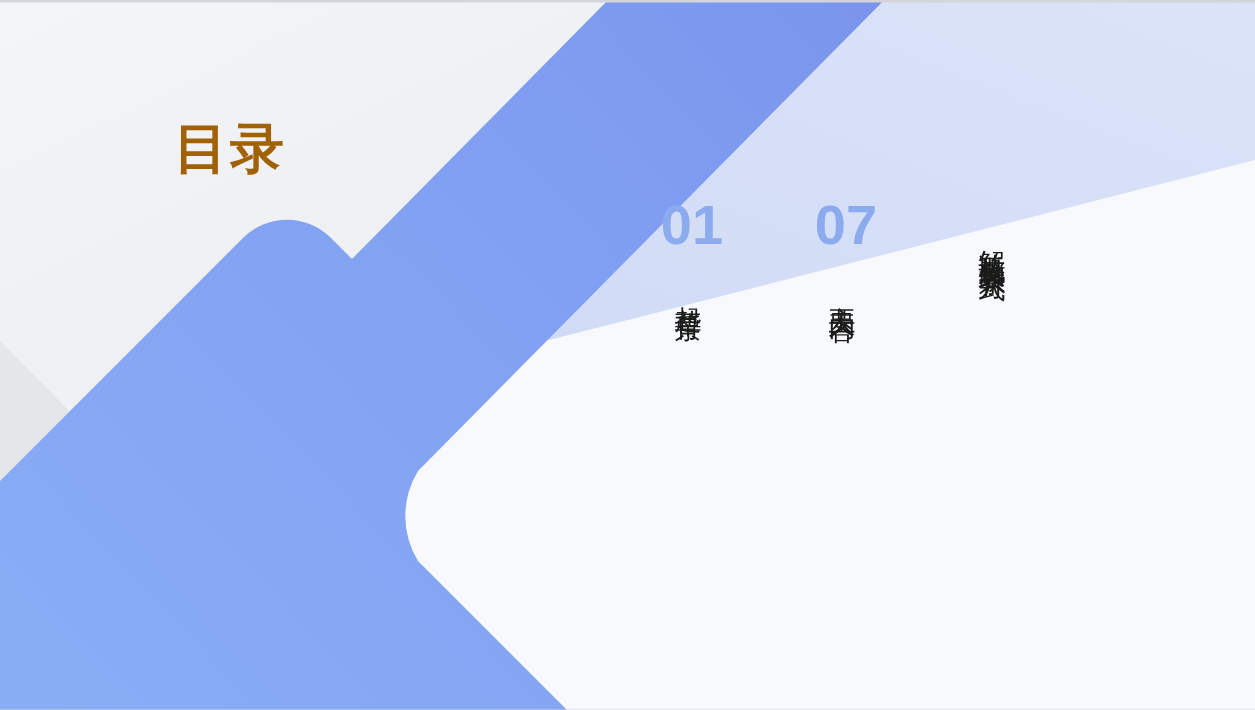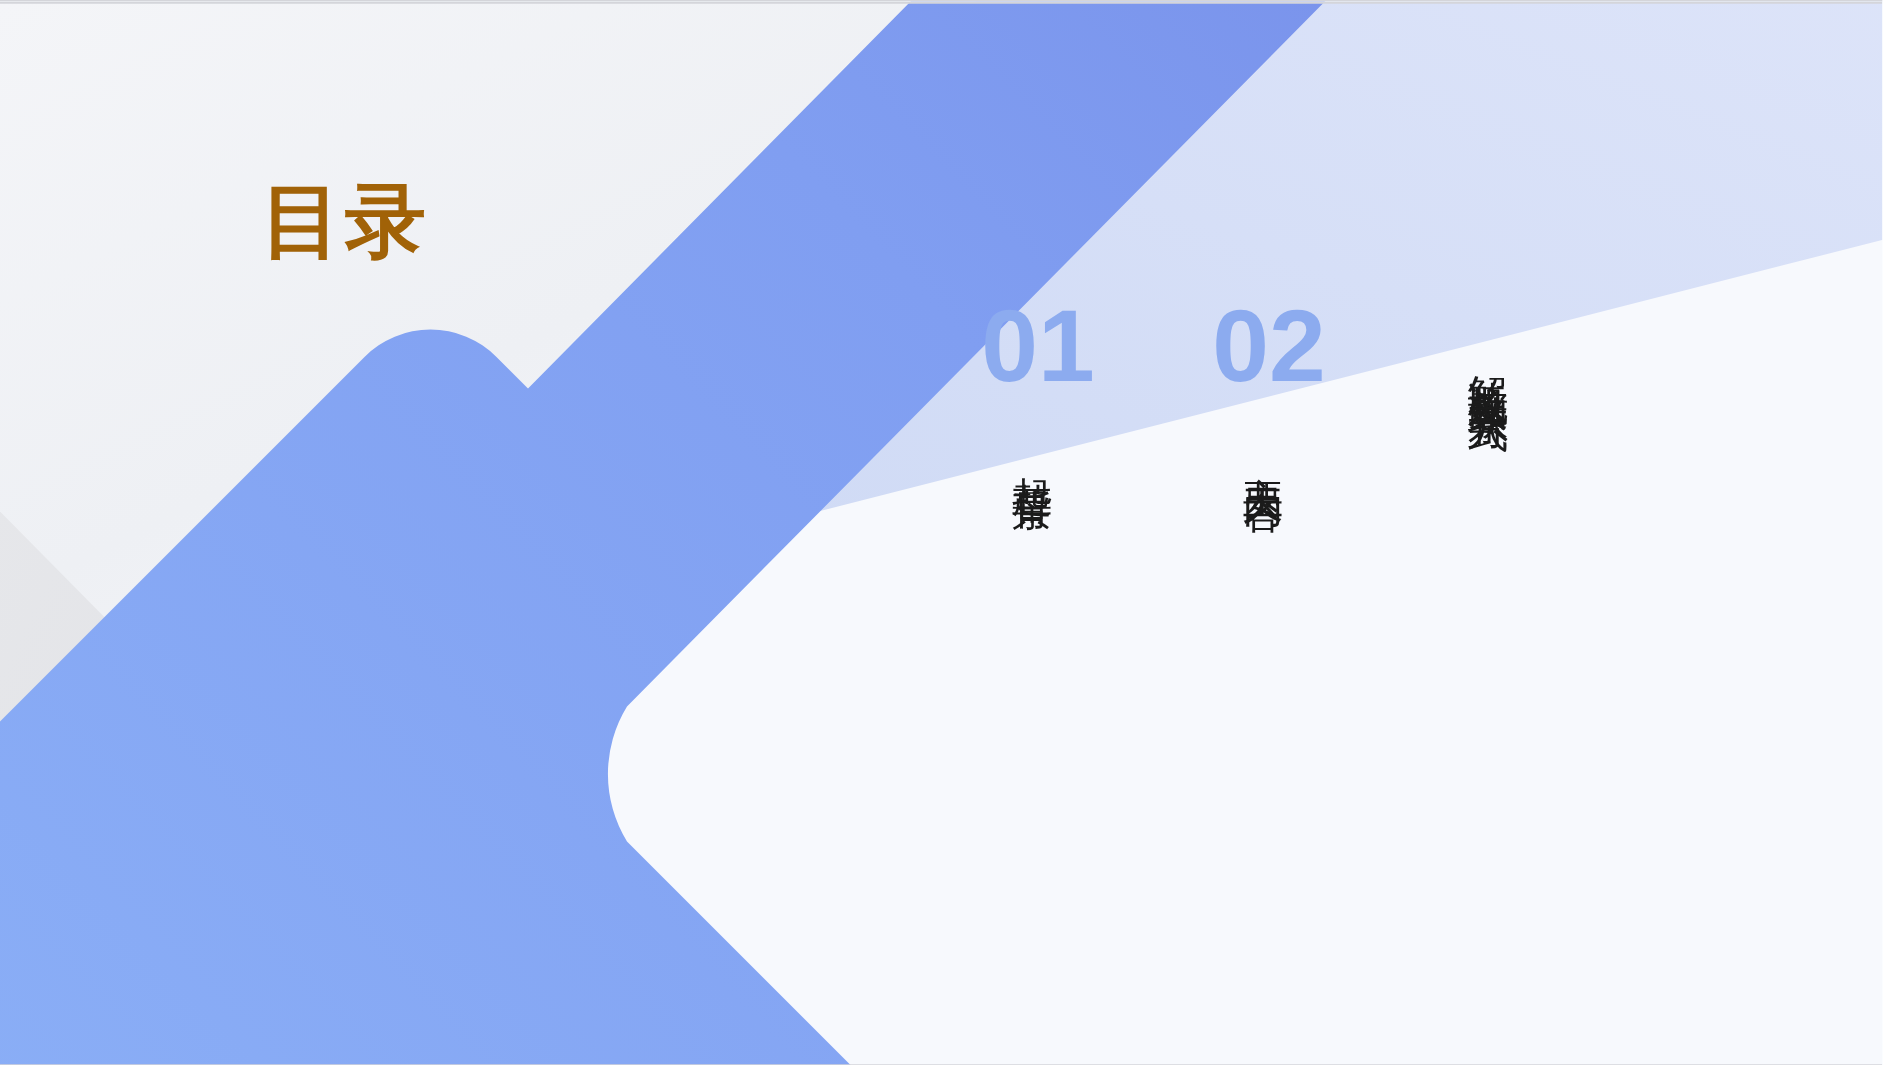--- a/index.html
+++ b/index.html
@@ -60,21 +60,21 @@
     top: 0;
     width: 120px;
   }
   .toc-col.c0 { left: 12px; }
   .toc-col.c1 { left: 166px; }
   .toc-col.c2 { left: 316px; }
 
   .toc-num {
     font-family: "Liberation Sans", "DejaVu Sans", sans-serif;
     font-weight: bold;
-    font-size: 68px;
+    font-size: 56px;
     line-height: 1;
     color: #8cabef;
     text-align: center;
     letter-spacing: 0px;
   }
   .toc-label {
     margin-top: 32px;
     font-family: "Liberation Serif", "DejaVu Serif", serif;
     font-size: 27px;
     line-height: 1.42;
@@ -165,21 +165,21 @@
   <div id="title">目录</div>
 
   <div id="toc">
 
     <div class="toc-col c0">
       <div class="toc-num">01</div>
       <div class="toc-label">起草背景</div>
     </div>
 
     <div class="toc-col c1">
-      <div class="toc-num">02</div>
+      <div class="toc-num">07</div>
       <div class="toc-label">主要内容</div>
     </div>
 
     <div class="toc-col c2">
       <div class="toc-label">解读机关和联系方式</div>
     </div>
 
   </div>
 
 </div>

